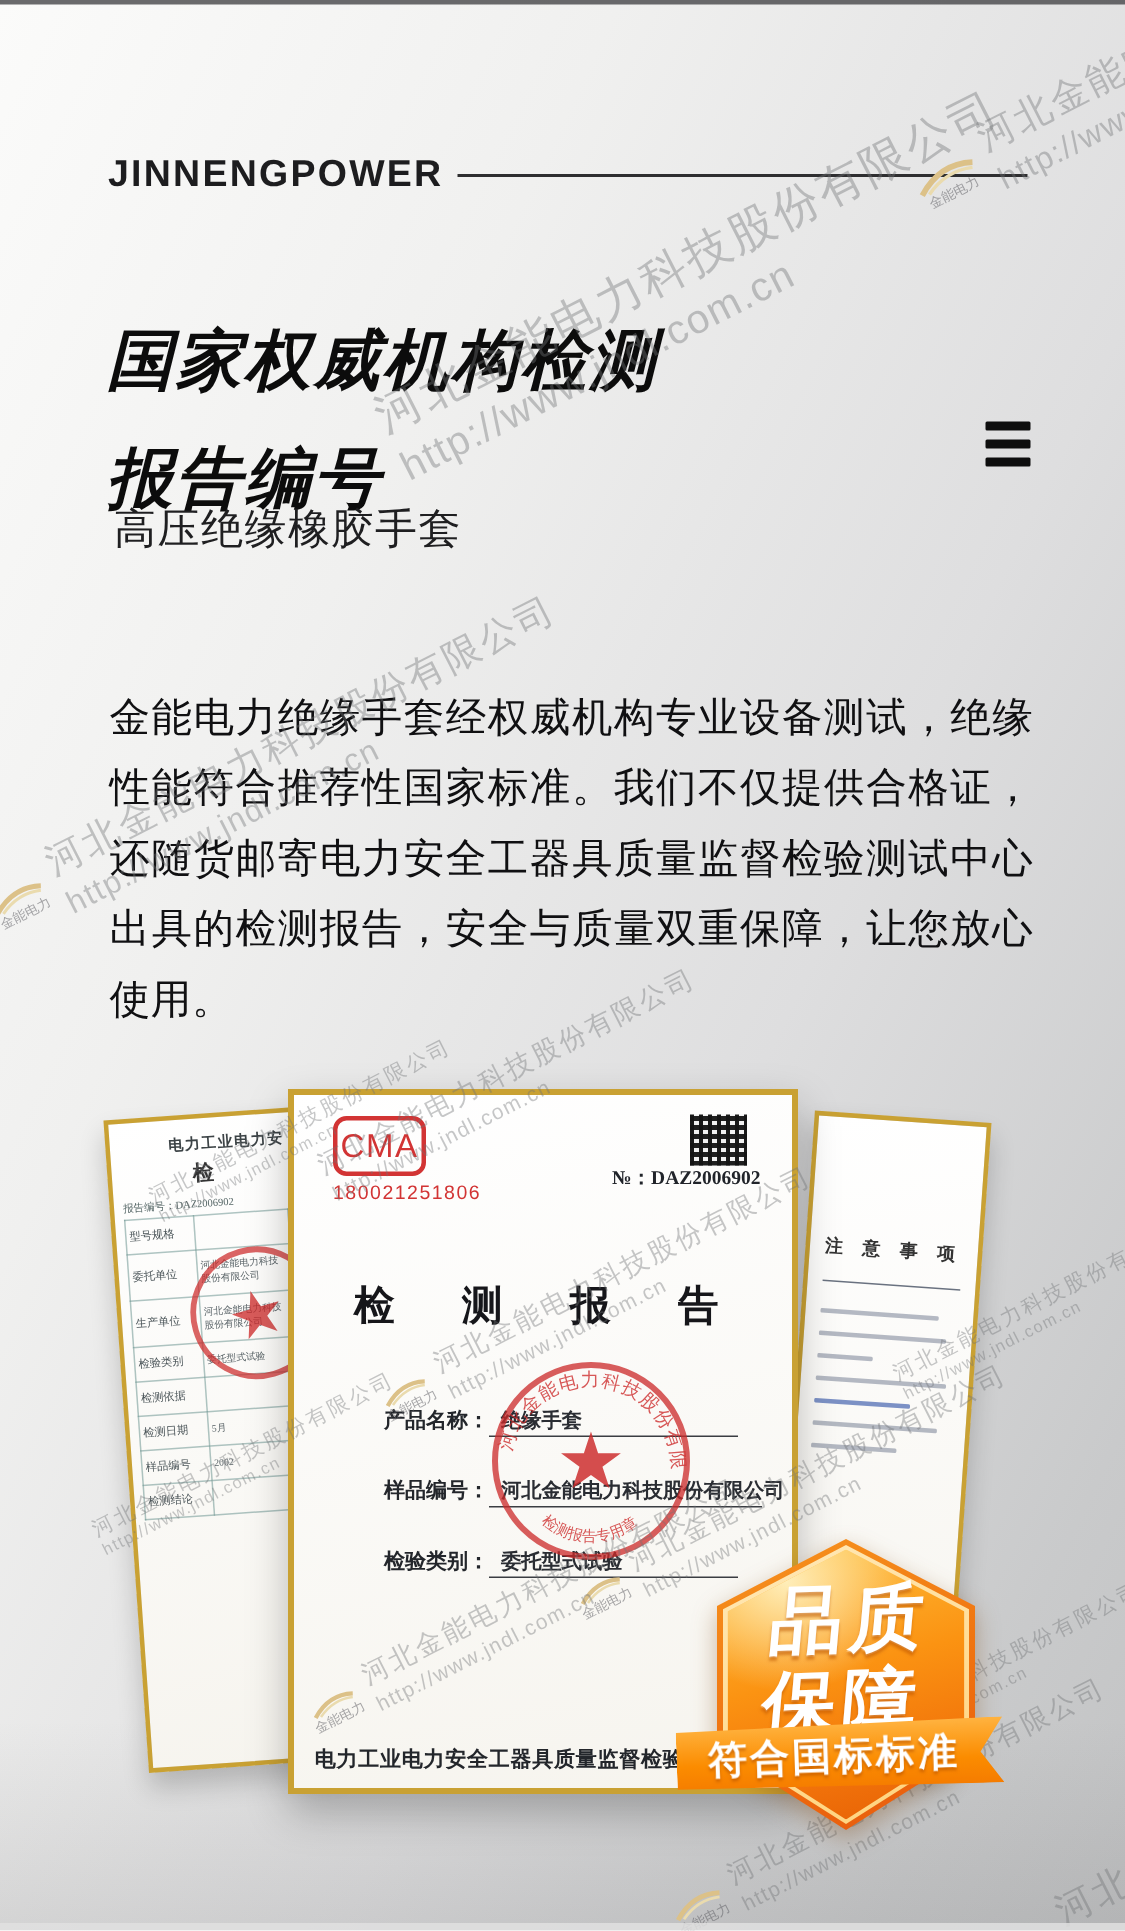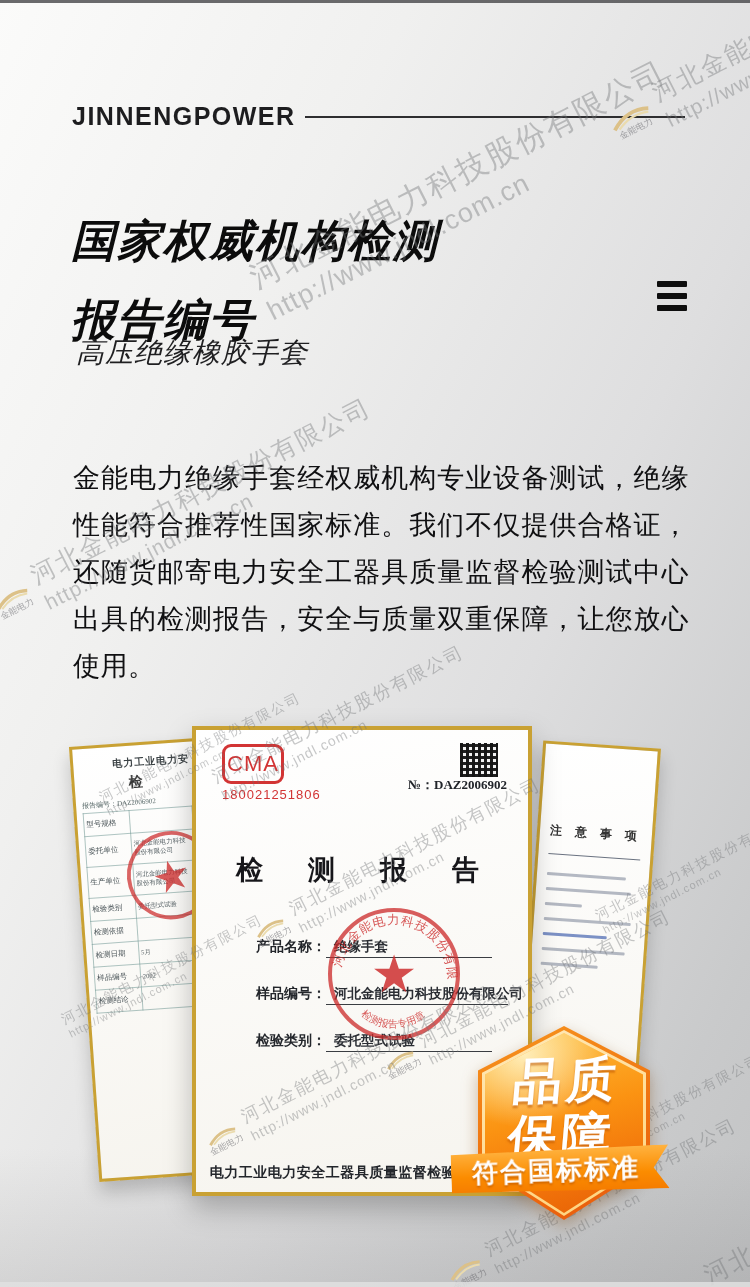--- a/index.html
+++ b/index.html
@@ -10,21 +10,21 @@
   .page::after{content:"";position:absolute;left:0;right:0;bottom:0;height:5px;background:rgba(224,224,224,.85);z-index:9;}
   .shade-bottom{position:absolute;left:0;right:0;bottom:0;height:140px;
     background:linear-gradient(180deg,rgba(0,0,0,0) 0%,rgba(90,90,92,.14) 100%);z-index:0;}
 
   
   .brand{position:absolute;left:72px;top:102px;font-size:25px;font-weight:600;letter-spacing:1.5px;color:#1d1d1f;z-index:2;}
   .head-rule{position:absolute;left:305px;top:116px;width:380px;height:2px;background:#2e2e30;z-index:2;}
 
   .title{position:absolute;left:71px;top:172px;z-index:2;color:#0c0c0c;
     font-weight:900;font-size:44px;line-height:79px;letter-spacing:2px;font-family:"Liberation Sans",sans-serif;font-style:italic;}
-  .subtitle{position:absolute;left:76px;top:334px;font-size:28px;font-weight:500;color:#1f1f21;letter-spacing:1px;z-index:2;font-style:italic;}
+  .subtitle{position:absolute;left:76px;top:334px;font-size:28px;font-weight:500;color:#1f1f21;letter-spacing:1px;z-index:2;}
 
   .menu-glyph{position:absolute;left:657px;top:281px;z-index:2;display:flex;flex-direction:column;gap:6px;}
   .menu-glyph i{display:block;width:30px;height:6px;background:#0e0e0e;border-radius:1px;}
 
   .body-text{position:absolute;left:73px;top:436px;width:616px;font-size:27px;line-height:47px;
     color:#101012;text-align:justify;letter-spacing:.5px;z-index:2;margin-top:19px;}
 
   
   .wm{position:absolute;display:flex;align-items:center;gap:8px;white-space:nowrap;
     transform:rotate(-27deg);transform-origin:0 0;color:rgba(112,114,118,.40);z-index:5;pointer-events:none;}

